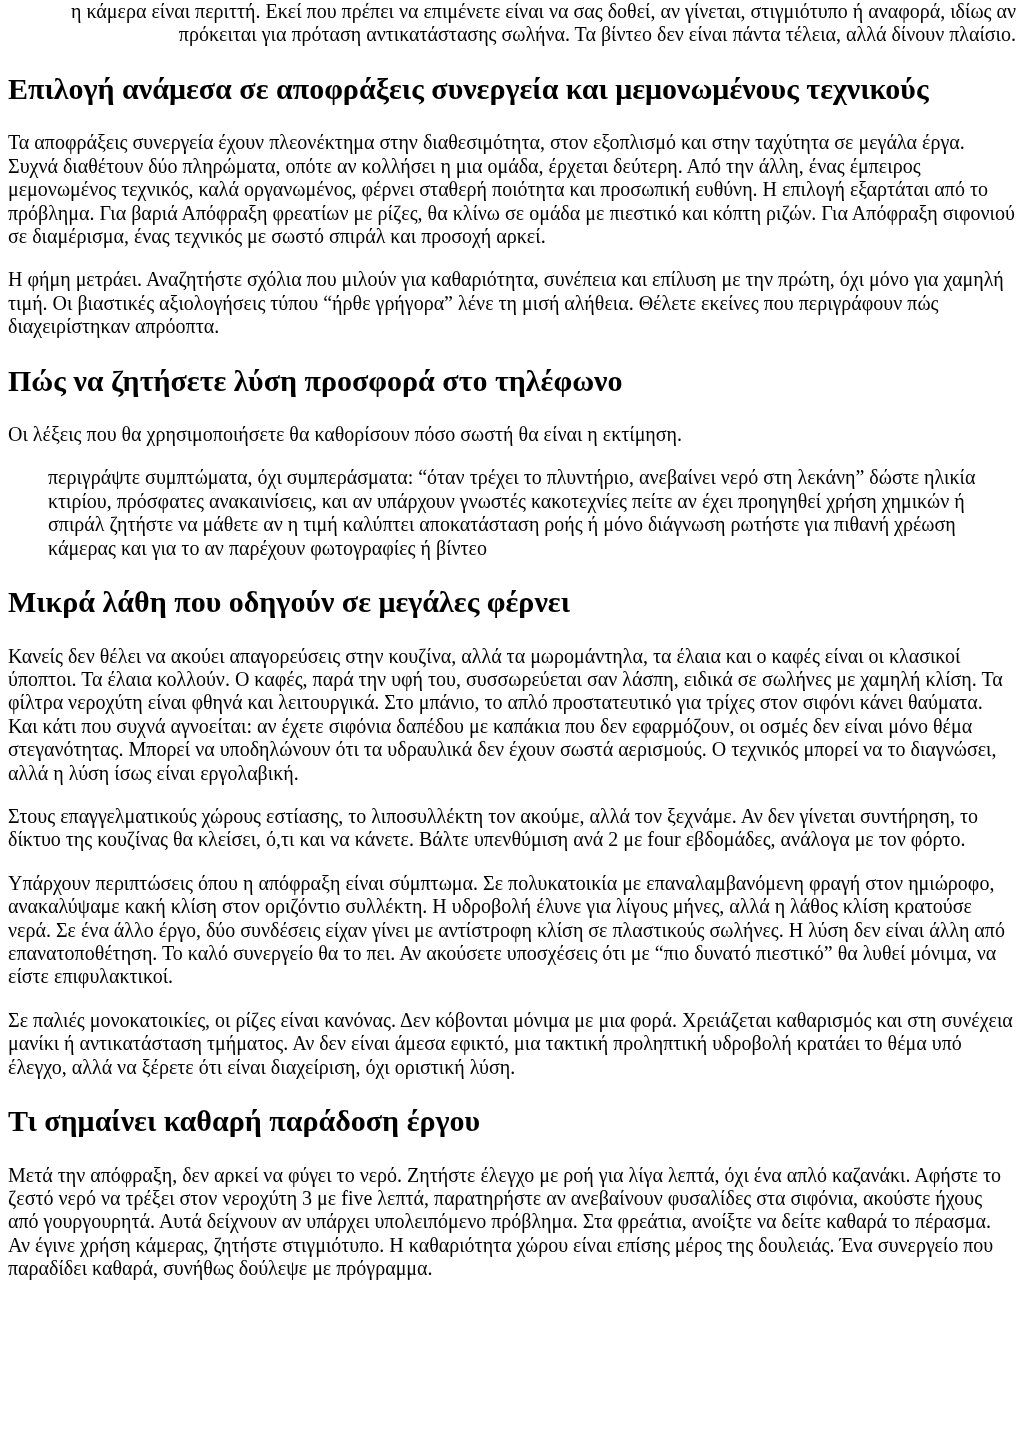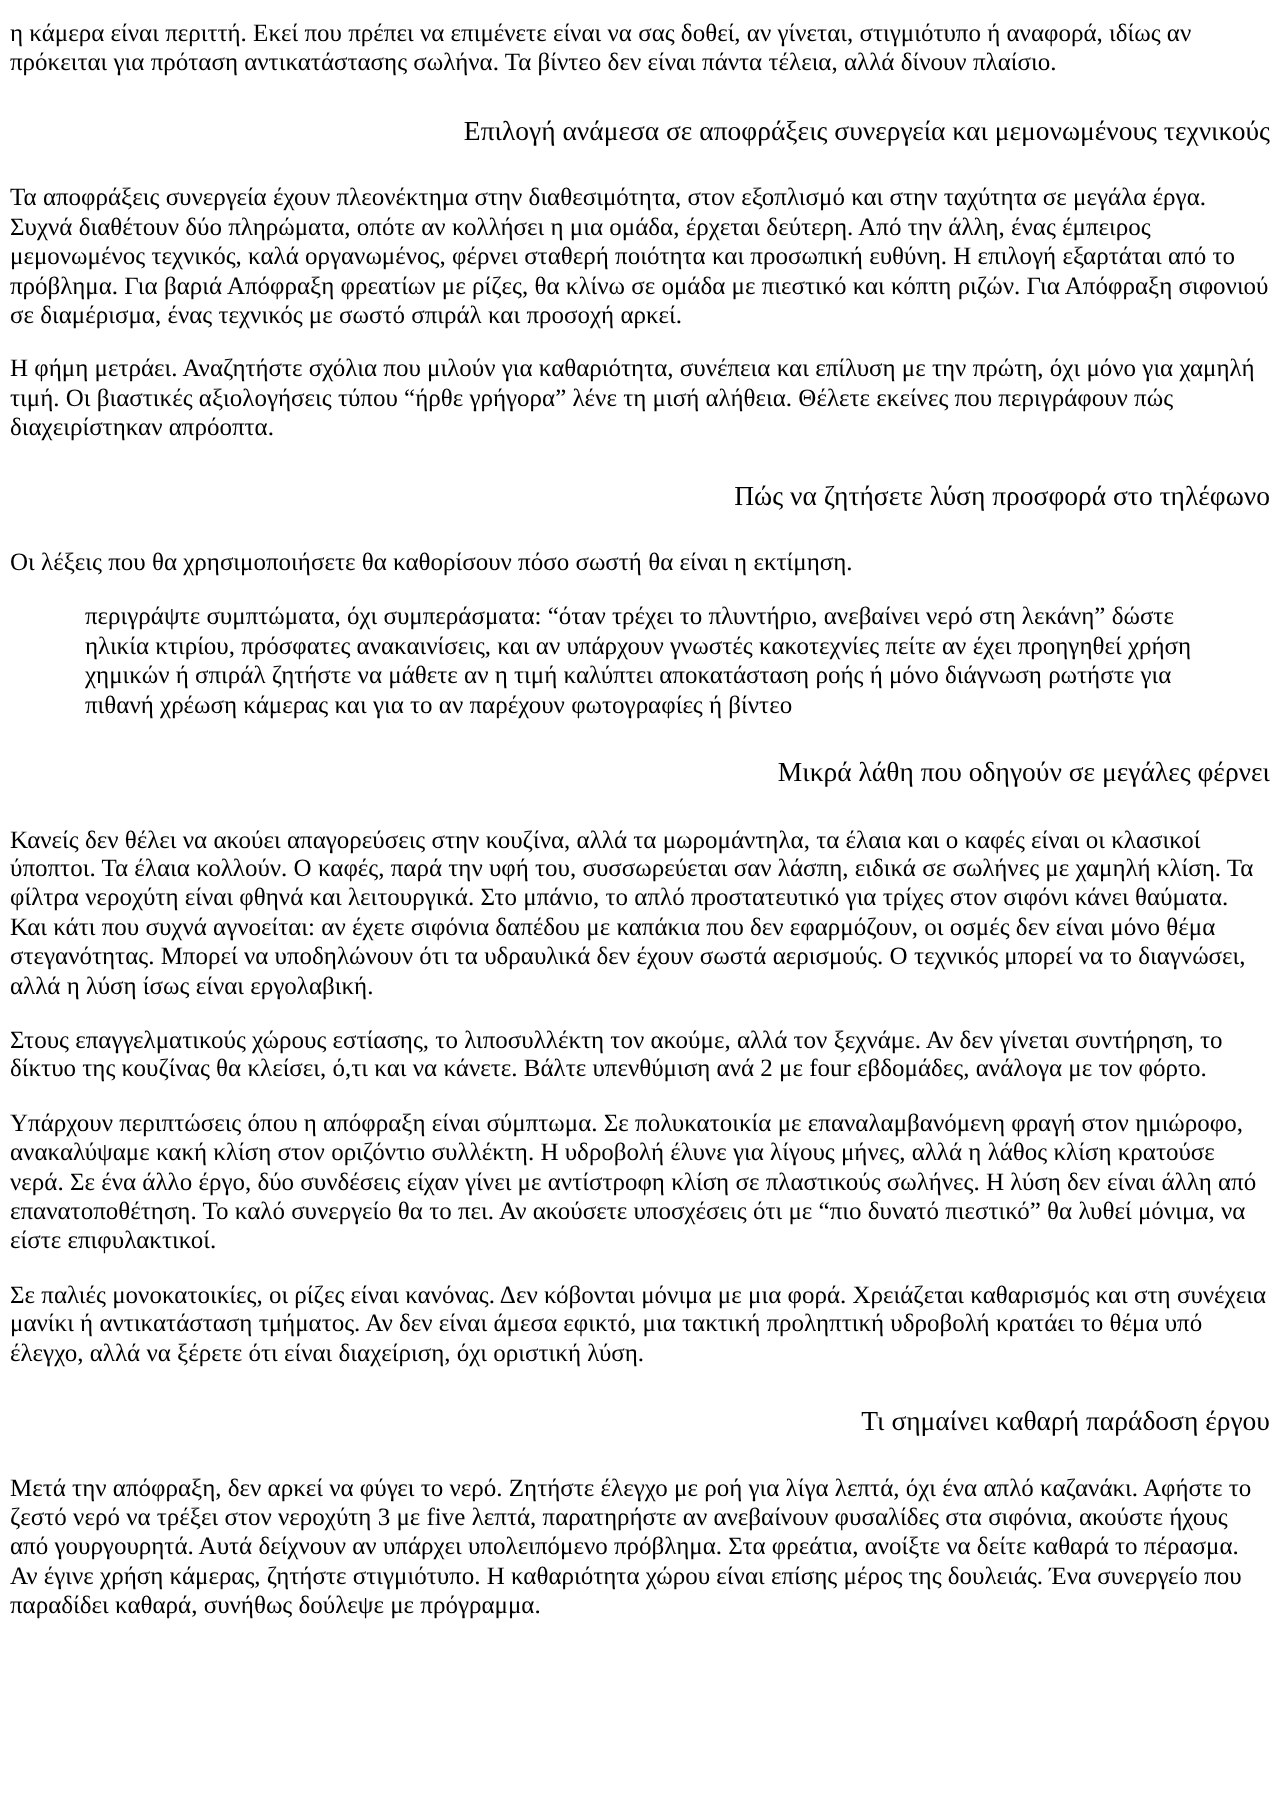--- a/index.html
+++ b/index.html
@@ -18,33 +18,33 @@
   }
   .doc {
     margin: 0 8px;
   }
   .body-text {
     font-size: 20px;
     line-height: 23.4px;
     margin: 20px 0;
   }
   .cut-top {
-    margin-top: 16px;
+    margin-top: 0;
+    text-align: right;
   }
   .section-heading {
-    font-size: 22px;
+    font-size: 30px;
     line-height: 34.5px;
-    font-weight: normal;
+    font-weight: bold;
     margin: 25px 0;
-    text-align: right;
   }
   .quote-block {
     font-size: 20px;
     line-height: 23.4px;
-    margin: 20px 60px;
+    margin: 20px 40px;
   }
 </style>
 </head>
 <body>
 
 <div class="page">
   <div class="doc">
 
     <p class="body-text cut-top">η κάμερα είναι περιττή. Εκεί που πρέπει να επιμένετε είναι να σας δοθεί, αν γίνεται, στιγμιότυπο ή αναφορά, ιδίως αν πρόκειται για πρόταση αντικατάστασης σωλήνα. Τα βίντεο δεν είναι πάντα τέλεια, αλλά δίνουν πλαίσιο.</p>
 

